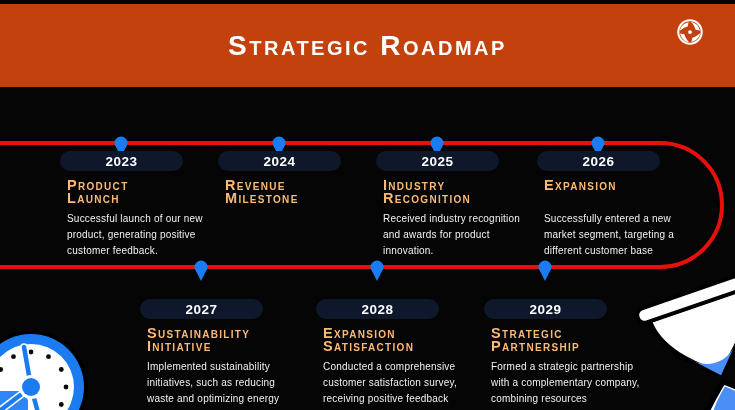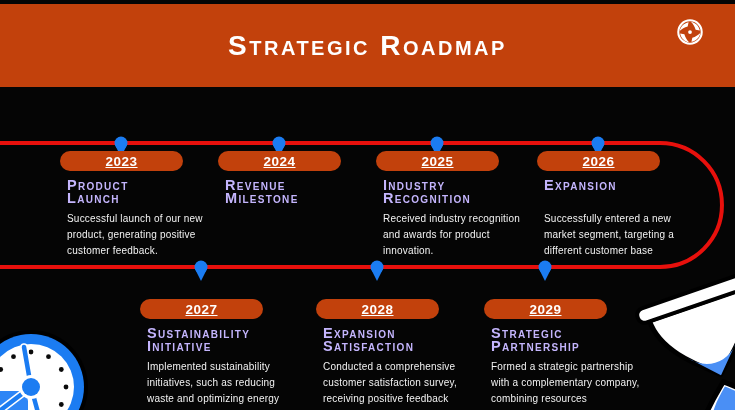--- a/index.html
+++ b/index.html
@@ -20,28 +20,28 @@
   .logo{position:absolute;right:30px;top:13px;width:30px;height:30px;}
   
   .overlay{position:absolute;left:0;top:0;width:735px;height:410px;z-index:1;}
   
   .ms{position:absolute;width:164px;z-index:2;}
   .row1{top:151px;}
   .row2{top:281px;margin-top:18px;}
   .m0{left:60px;} .m1{left:218px;} .m2{left:376px;} .m3{left:537px;}
   .m4{left:140px;} .m5{left:316px;} .m6{left:484px;}
   .pill{
-    width:123px;height:20px;border-radius:10.5px;background:#c2410c;
-    display:flex;align-items:center;justify-content:center;text-decoration:underline;
+    width:123px;height:20px;border-radius:10.5px;background:#0f172a;
+    display:flex;align-items:center;justify-content:center;
   }
   .pill span{font-size:13.5px;font-weight:bold;letter-spacing:.5px;color:#fff;}
   .mtitle{
     margin:8px 0 0 7px;min-height:27px;font-size:14.5px;font-weight:bold;
     line-height:13px;letter-spacing:1.3px;font-variant:small-caps;
-    white-space:pre-line;color:#c4b5fd;
+    white-space:pre-line;color:#fdba74;
   }
   .mdesc{
     margin:5px 0 0 7px;width:152px;font-size:10px;line-height:16px;
     letter-spacing:.2px;color:#f2f2f2;
   }
 </style>
 </head>
 <body>
 
 <div class="stage">

